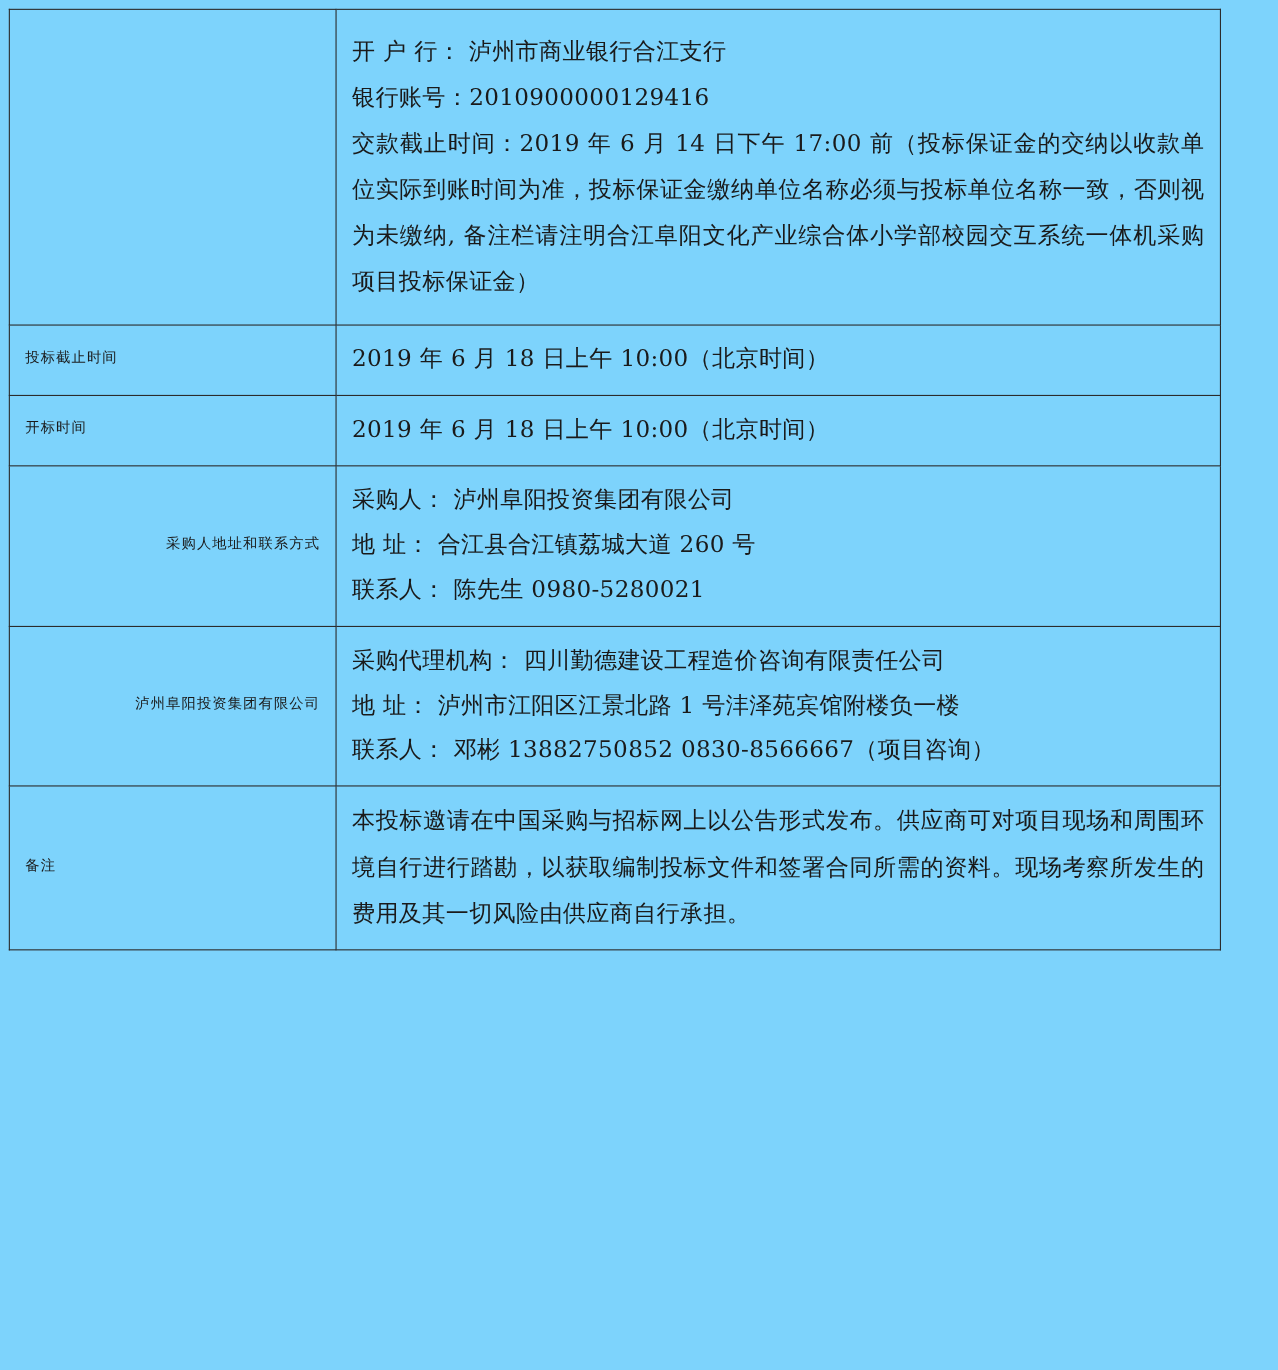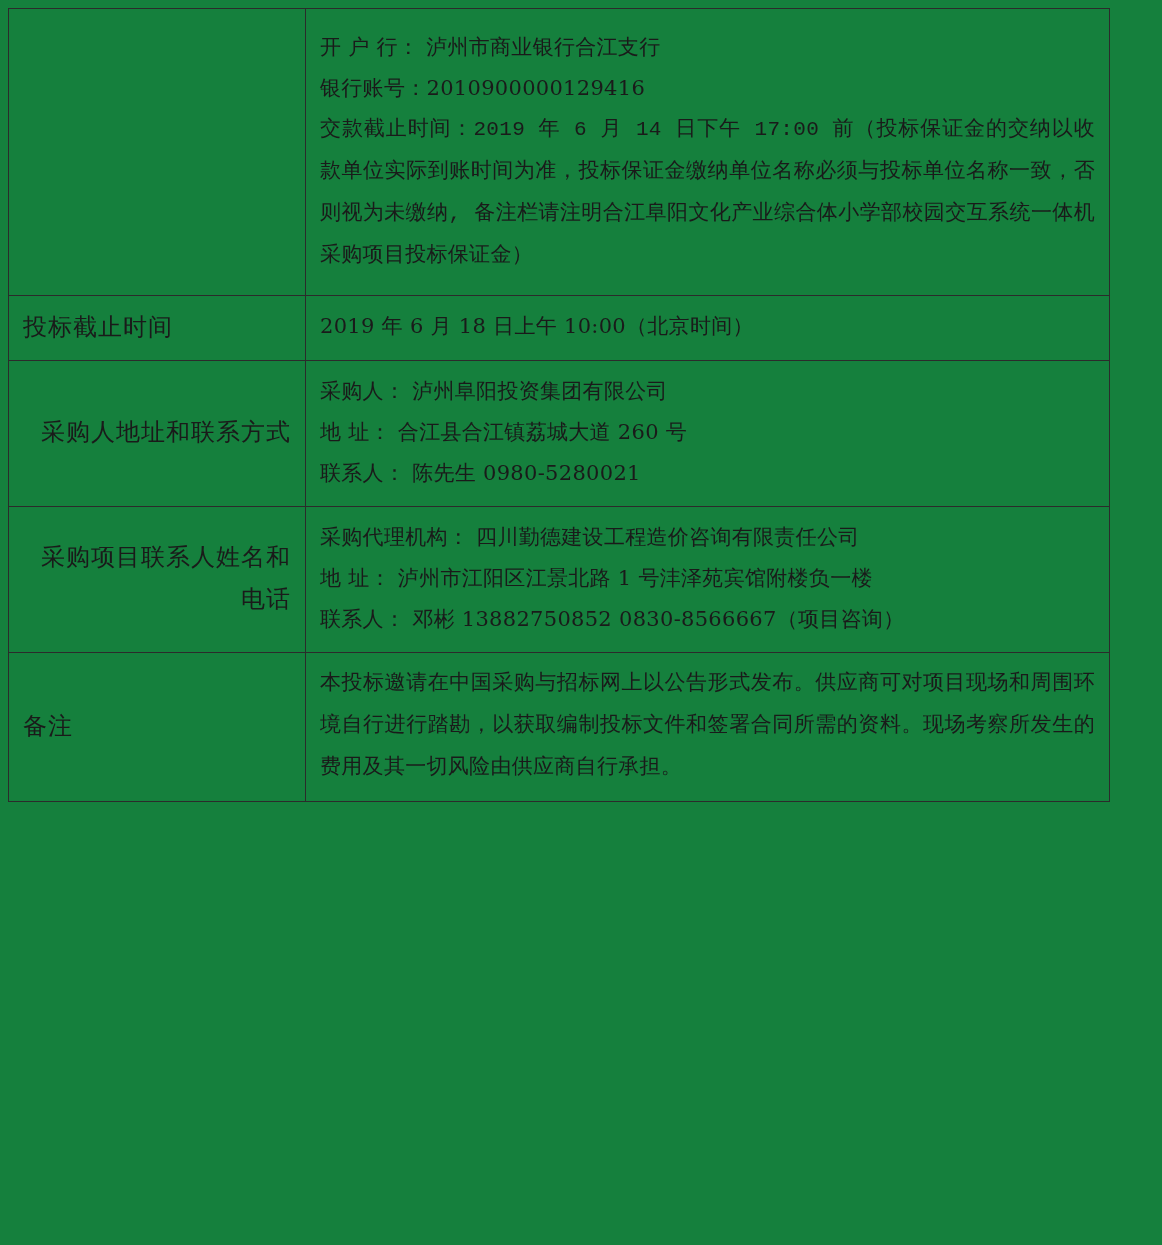--- a/index.html
+++ b/index.html
@@ -14,57 +14,56 @@
     color: #1a1a1a;
     position: relative;
     overflow: hidden;
   }
   .page {
     position: absolute;
     left: 0;
     top: 0;
     width: 1162px;
     height: 1245px;
-    background: #15803d;
+    background: #7dd3fc;
   }
   table.doc-table {
     border-collapse: collapse;
     width: 1102px;
     margin-left: 8px;
     margin-top: 8px;
     table-layout: fixed;
   }
   table.doc-table td {
     border: 1.6px solid #2b2b2b;
     vertical-align: middle;
     padding: 10px 14px 12px 14px;
   }
   td.label-cell {
     width: 268px;
-    font-size: 24px;
+    font-size: 13px;
     line-height: 1.75;
     letter-spacing: 1px;
     padding-left: 18px;
   }
   td.value-cell {
     font-size: 21px;
     line-height: 1.95;
     padding-left: 22px;
   }
   .line {
     white-space: nowrap;
     letter-spacing: 0.3px;
   }
   .para {
     text-align: justify;
     text-justify: inter-ideograph;
     letter-spacing: 0.3px;
     line-height: 2.0;
     white-space: normal;
-    font-family: Liberation Mono, monospace;
   }
   .first-row td.value-cell {
     padding-top: 18px;
     padding-bottom: 18px;
   }
   .label-multiline {
     line-height: 2.0;
     text-align: right;
   }
 </style>
@@ -82,29 +81,35 @@
           <div class="para">交款截止时间：2019 年 6 月 14 日下午 17:00 前（投标保证金的交纳以收款单位实际到账时间为准，投标保证金缴纳单位名称必须与投标单位名称一致，否则视为未缴纳, 备注栏请注明合江阜阳文化产业综合体小学部校园交互系统一体机采购项目投标保证金）</div>
         </td>
       </tr>
       <tr>
         <td class="label-cell">投标截止时间</td>
         <td class="value-cell">
           <div class="line">2019 年  6 月  18 日上午 10:00（北京时间）</div>
         </td>
       </tr>
       <tr>
+        <td class="label-cell">开标时间</td>
+        <td class="value-cell">
+          <div class="line">2019 年  6 月  18 日上午 10:00（北京时间）</div>
+        </td>
+      </tr>
+      <tr>
         <td class="label-cell label-multiline">采购人地址和联系方式</td>
         <td class="value-cell">
           <div class="line">采购人：  泸州阜阳投资集团有限公司</div>
           <div class="line">地    址：  合江县合江镇荔城大道 260 号</div>
           <div class="line">联系人：   陈先生    0980-5280021</div>
         </td>
       </tr>
       <tr>
-        <td class="label-cell label-multiline">采购项目联系人姓名和电话</td>
+        <td class="label-cell label-multiline">泸州阜阳投资集团有限公司</td>
         <td class="value-cell">
           <div class="line">采购代理机构：  四川勤德建设工程造价咨询有限责任公司</div>
           <div class="line">地    址：  泸州市江阳区江景北路 1 号沣泽苑宾馆附楼负一楼</div>
           <div class="line">联系人：   邓彬   13882750852       0830-8566667（项目咨询）</div>
         </td>
       </tr>
       <tr>
         <td class="label-cell">备注</td>
         <td class="value-cell">
           <div class="para">本投标邀请在中国采购与招标网上以公告形式发布。供应商可对项目现场和周围环境自行进行踏勘，以获取编制投标文件和签署合同所需的资料。现场考察所发生的费用及其一切风险由供应商自行承担。</div>

